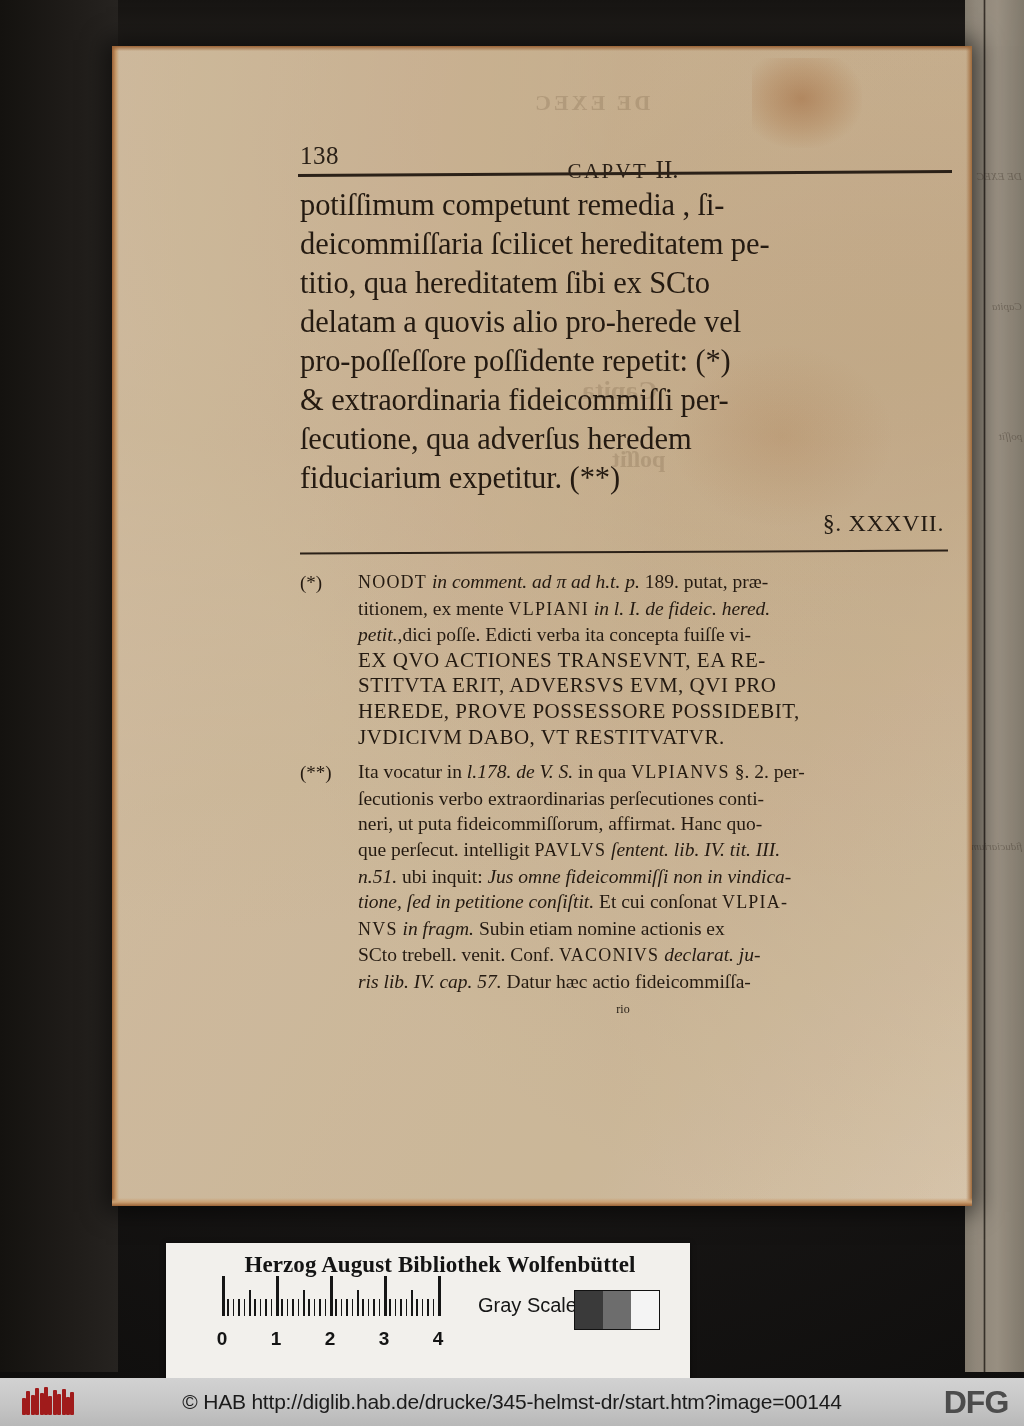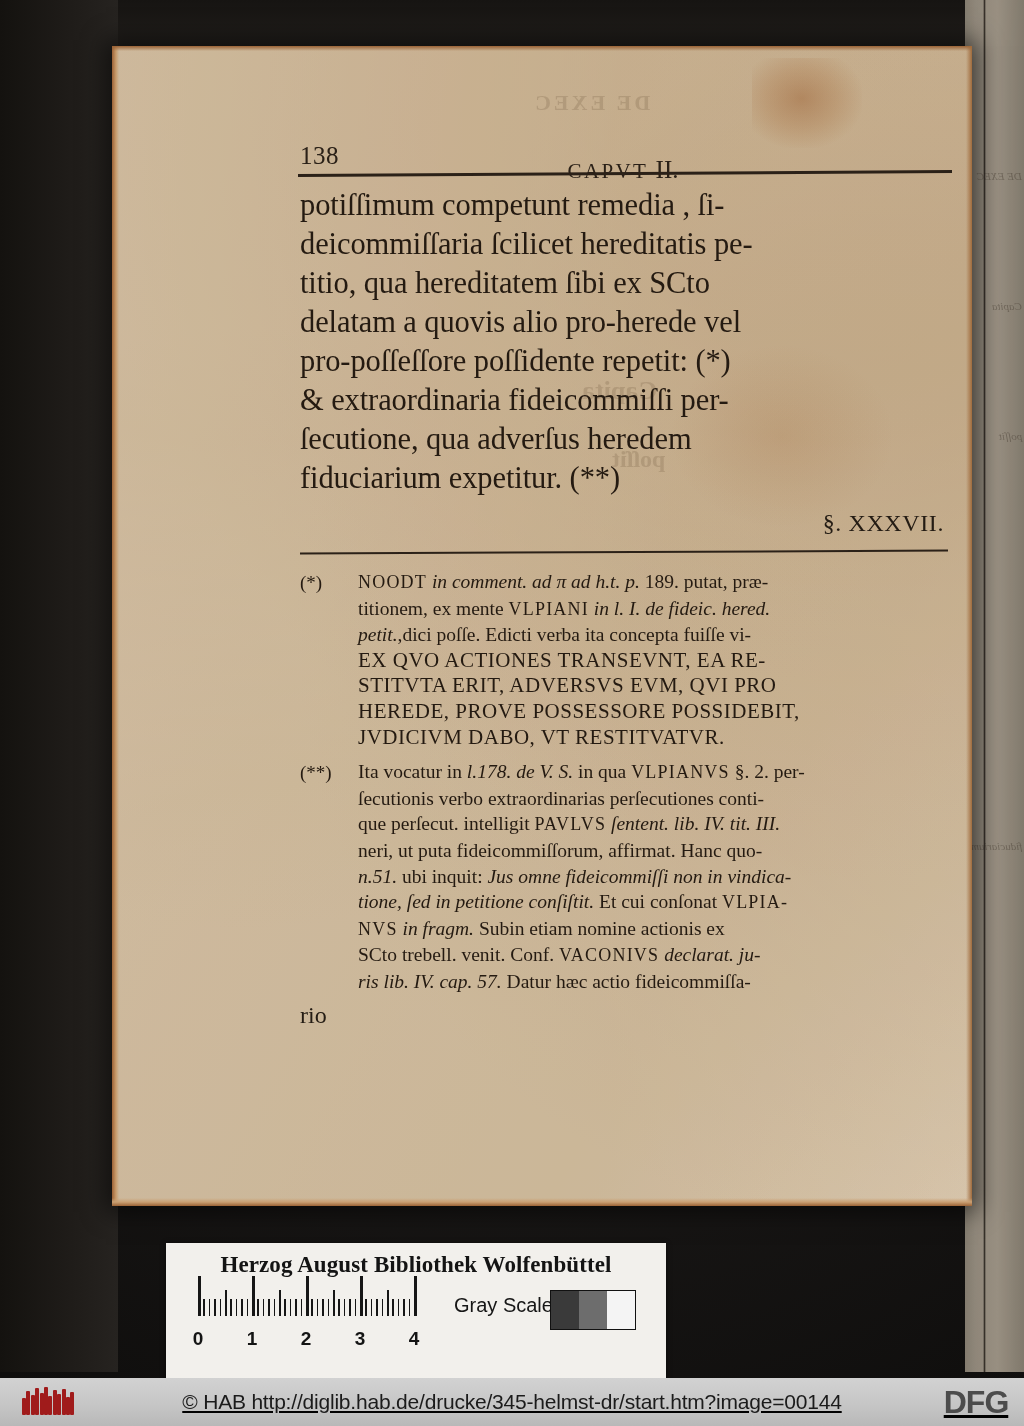--- a/index.html
+++ b/index.html
@@ -162,31 +162,32 @@
     position:absolute;left:0;top:1px;
     font-size:19px;
   }
   .note .ln{display:block;white-space:nowrap;}
   .sc{font-variant:small-caps;letter-spacing:1.2px;font-size:18px;}
   .it{font-style:italic;}
   .caps{
     font-size:21px;letter-spacing:.5px;
   }
   #catchword{
-    text-align:left;
-    font-size:24px;
+    text-align:center;
+    font-size:12px;
     padding-right:4px;
     margin-top:-2px;
   }
 
   
   #target-card{
     position:absolute;left:166px;top:1243px;width:500px;height:140px;
     background:#f2f0ec;
     box-shadow:0 1px 5px rgba(0,0,0,.5);
+    padding-left:24px;
   }
   #target-title{
     text-align:center;
     font-family:"Liberation Serif",serif;
     font-weight:bold;
     font-size:23px;
     color:#141414;
     padding-top:9px;
     letter-spacing:.1px;
   }
@@ -214,21 +215,21 @@
   #grayscale-patches{
     position:absolute;left:384px;top:8px;width:84px;height:38px;
     border:1.5px solid #111;display:flex;
   }
   #grayscale-patches div{flex:1;}
 
   
   #banner{
     position:absolute;left:0;top:1378px;width:1024px;height:48px;
     background:linear-gradient(180deg,#d2d2d2 0%,#c6c6c6 55%,#b8b8b8 100%);
-    display:flex;align-items:center;text-decoration:underline;
+    display:flex;align-items:center;
   }
   #hab-logo{
     width:96px;height:48px;position:relative;flex:none;
   }
   #hab-logo .bar{
     position:absolute;bottom:11px;width:4px;
     background:#a01b1b;border-radius:1px;
   }
   #copyright{
     flex:1;
@@ -281,21 +282,21 @@
       <div id="folio">138</div>
       <div id="chapter-head">
         <span>CAPVT</span>
         <span class="num">II.</span>
       </div>
       <div id="head-rule"></div>
     </div>
 
     <div id="body-text">
         <span class="ln">potiſſimum competunt remedia , ſi-</span>
-        <span class="ln">deicommiſſaria ſcilicet hereditatis pe-</span>
+        <span class="ln">deicommiſſaria ſcilicet hereditatem pe-</span>
         <span class="ln">titio,  qua hereditatem ſibi  ex SCto</span>
         <span class="ln">delatam a quovis alio pro-herede vel</span>
         <span class="ln">pro-poſſeſſore poſſidente repetit: (*)</span>
         <span class="ln">&amp; extraordinaria  fideicommiſſi per-</span>
         <span class="ln">ſecutione,   qua  adverſus  heredem</span>
         <span class="ln">fiduciarium expetitur. (**)</span>
       </div>
 
     <div id="section-marker">§. XXXVII.</div>
 
@@ -309,22 +310,22 @@
           <span class="ln"><span class="it">petit.</span><span>,dici poſſe.    Edicti verba ita concepta fuiſſe vi-</span></span>
           <span class="ln"><span class="caps">EX QVO ACTIONES TRANSEVNT, EA RE-</span></span>
           <span class="ln"><span class="caps">STITVTA ERIT, ADVERSVS EVM, QVI PRO</span></span>
           <span class="ln"><span class="caps">HEREDE, PROVE POSSESSORE POSSIDEBIT,</span></span>
           <span class="ln"><span class="caps">JVDICIVM DABO, VT RESTITVATVR.</span></span>
         </div>
         <div class="note">
           <span class="note-marker">(**)</span>
           <span class="ln"><span>Ita vocatur in </span><span class="it">l.178. de V. S.</span><span> in qua </span><span class="sc">VLPIANVS</span><span> §. 2. per-</span></span>
           <span class="ln"><span>ſecutionis verbo extraordinarias perſecutiones conti-</span></span>
+          <span class="ln"><span>neri, ut puta fideicommiſſorum, affirmat.  Hanc quo-</span></span>
           <span class="ln"><span>que perſecut. intelligit </span><span class="sc">PAVLVS</span><span class="it"> ſentent. lib. IV. tit. III.</span></span>
-          <span class="ln"><span>neri, ut puta fideicommiſſorum, affirmat.  Hanc quo-</span></span>
           <span class="ln"><span class="it">n.51.</span><span> ubi inquit: </span><span class="it">Jus omne fideicommiſſi non in vindica-</span></span>
           <span class="ln"><span class="it">tione, ſed in petitione conſiſtit.</span><span>  Et cui conſonat </span><span class="sc">VLPIA-</span></span>
           <span class="ln"><span class="sc">NVS</span><span class="it"> in fragm.</span><span>   Subin etiam nomine actionis ex</span></span>
           <span class="ln"><span>SCto trebell. venit.  Conf. </span><span class="sc">VACONIVS</span><span class="it"> declarat. ju-</span></span>
           <span class="ln"><span class="it">ris lib. IV. cap. 57.</span><span>   Datur hæc actio fideicommiſſa-</span></span>
         </div>
       </div>
 
     <div id="catchword">rio</div>
   </div>

